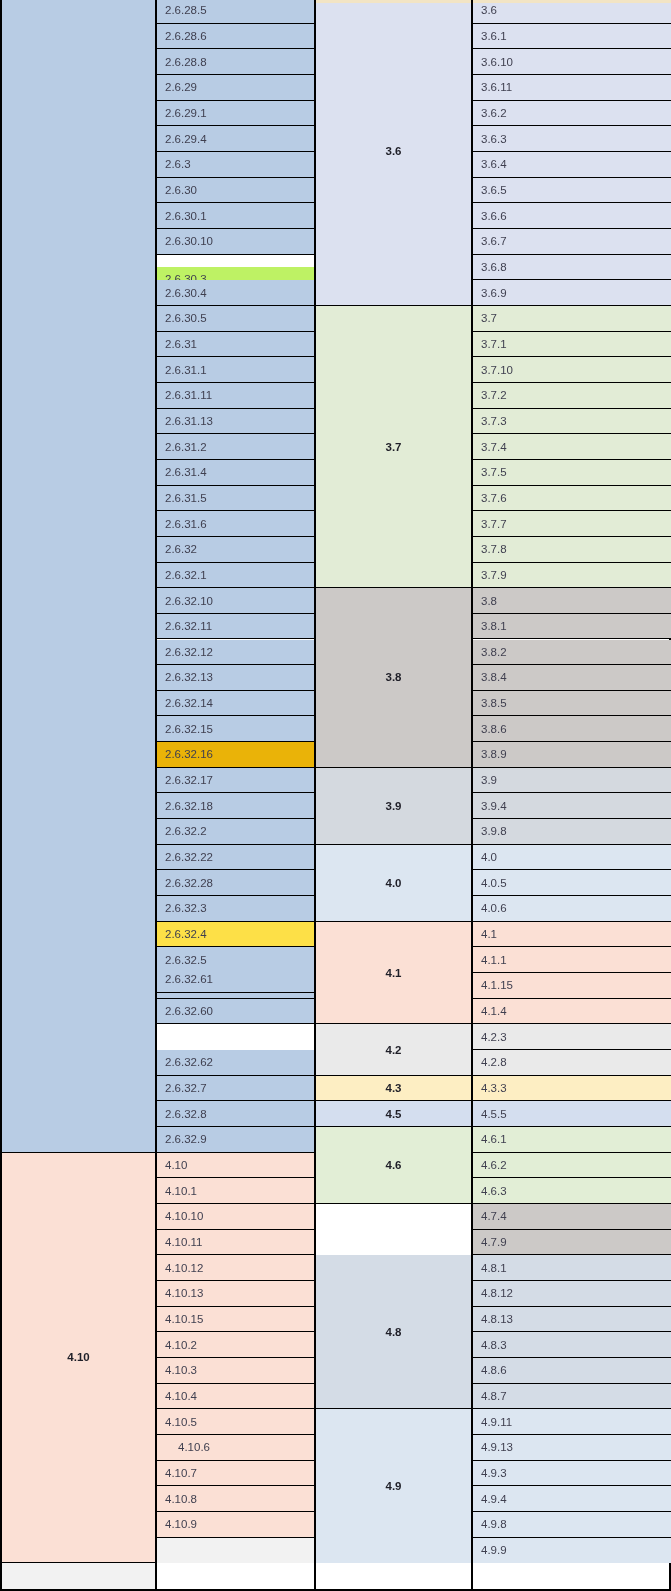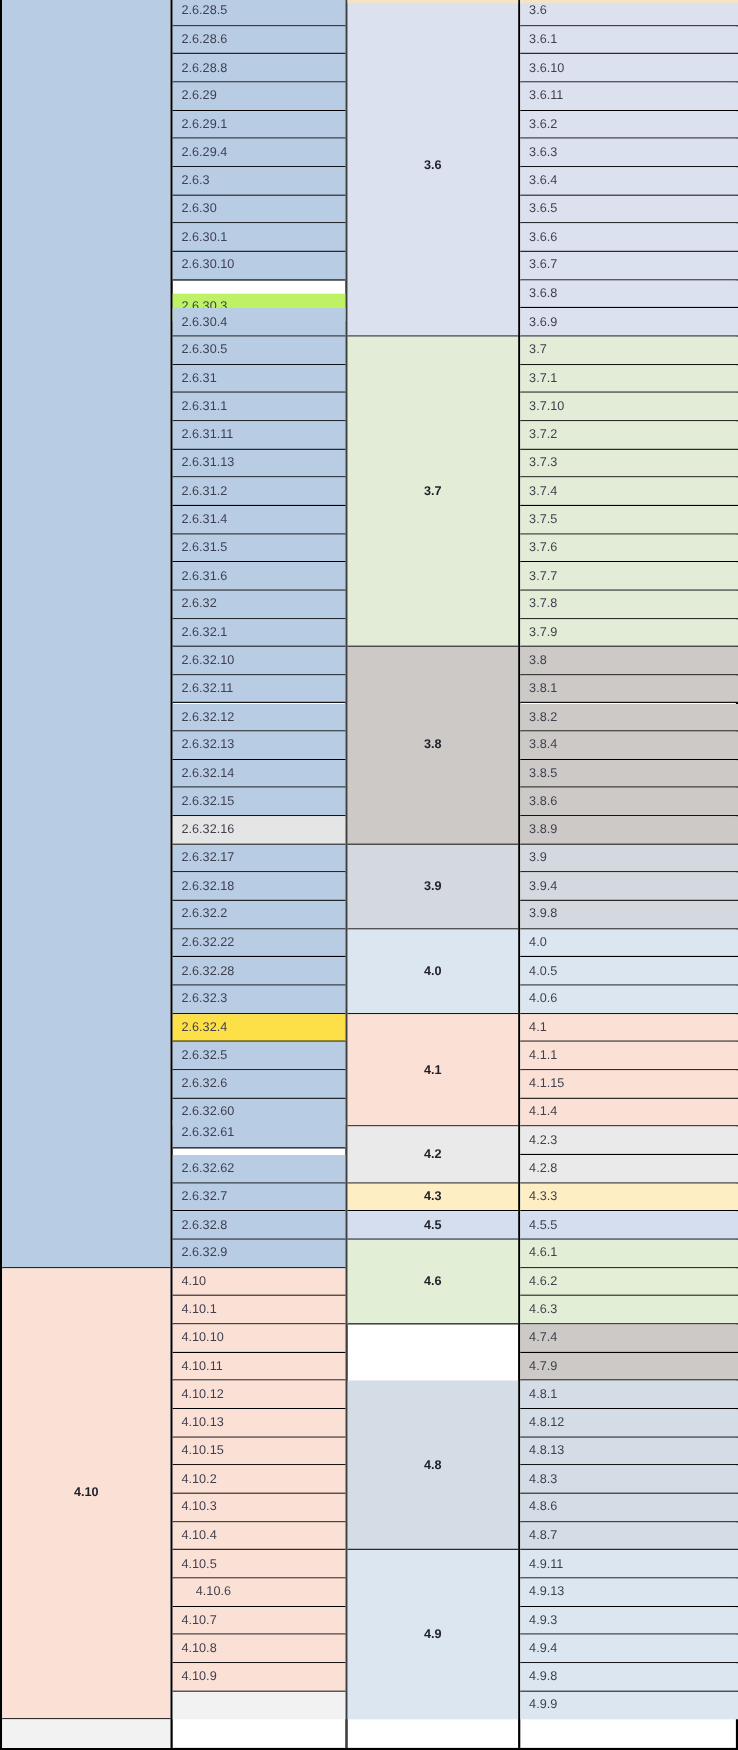--- a/index.html
+++ b/index.html
@@ -99,32 +99,32 @@
       <div class="cell detail" style="top: 485.54px; height: 25.66px; background: rgb(184, 204, 228);">2.6.31.5</div>
       <div class="cell detail" style="top: 511.2px; height: 25.66px; background: rgb(184, 204, 228);">2.6.31.6</div>
       <div class="cell detail" style="top: 536.86px; height: 25.66px; background: rgb(184, 204, 228);">2.6.32</div>
       <div class="cell detail" style="top: 562.52px; height: 25.66px; background: rgb(184, 204, 228);">2.6.32.1</div>
       <div class="cell detail" style="top: 588.18px; height: 25.66px; background: rgb(184, 204, 228);">2.6.32.10</div>
       <div class="cell detail" style="top: 613.84px; height: 25.66px; background: rgb(184, 204, 228);">2.6.32.11</div>
       <div class="cell detail" style="top: 639.5px; height: 25.66px; background: rgb(184, 204, 228);">2.6.32.12</div>
       <div class="cell detail" style="top: 665.16px; height: 25.66px; background: rgb(184, 204, 228);">2.6.32.13</div>
       <div class="cell detail" style="top: 690.82px; height: 25.66px; background: rgb(184, 204, 228);">2.6.32.14</div>
       <div class="cell detail" style="top: 716.48px; height: 25.66px; background: rgb(184, 204, 228);">2.6.32.15</div>
-      <div class="cell detail" style="top: 742.14px; height: 25.66px; background: #e5e5e5;">2.6.32.16</div>
+      <div class="cell detail" style="top: 742.14px; height: 25.66px; background: #eab308;">2.6.32.16</div>
       <div class="cell detail" style="top: 767.8px; height: 25.66px; background: rgb(184, 204, 228);">2.6.32.17</div>
       <div class="cell detail" style="top: 793.46px; height: 25.66px; background: rgb(184, 204, 228);">2.6.32.18</div>
       <div class="cell detail" style="top: 819.12px; height: 25.66px; background: rgb(184, 204, 228);">2.6.32.2</div>
       <div class="cell detail" style="top: 844.78px; height: 25.66px; background: rgb(184, 204, 228);">2.6.32.22</div>
       <div class="cell detail" style="top: 870.44px; height: 25.66px; background: rgb(184, 204, 228);">2.6.32.28</div>
       <div class="cell detail" style="top: 896.1px; height: 25.66px; background: rgb(184, 204, 228);">2.6.32.3</div>
       <div class="cell detail" style="top: 921.76px; height: 25.66px; background: #fde047;">2.6.32.4</div>
       <div class="cell detail" style="top: 947.42px; height: 25.66px; background: rgb(184, 204, 228);">2.6.32.5</div>
       <div class="cell detail" style="top: 973.08px; height: 25.66px; background: rgb(184, 204, 228);">2.6.32.6</div>
       <div class="cell detail" style="top: 998.74px; height: 25.66px; background: rgb(184, 204, 228);">2.6.32.60</div>
-      <div class="cell detail" style="top: 1018px; height: 25.66px; background: rgb(184, 204, 228);">2.6.32.61</div>
+      <div class="cell detail" style="top: 967px; height: 25.66px; background: rgb(184, 204, 228);">2.6.32.61</div>
       <div class="cell detail" style="top: 1050.06px; height: 25.66px; background: rgb(184, 204, 228);">2.6.32.62</div>
       <div class="cell detail" style="top: 1075.72px; height: 25.66px; background: rgb(184, 204, 228);">2.6.32.7</div>
       <div class="cell detail" style="top: 1101.38px; height: 25.66px; background: rgb(184, 204, 228);">2.6.32.8</div>
       <div class="cell detail" style="top: 1127.04px; height: 25.66px; background: rgb(184, 204, 228);">2.6.32.9</div>
       <div class="cell detail" style="top: 1152.7px; height: 25.66px; background: rgb(251, 224, 213);">4.10</div>
       <div class="cell detail" style="top: 1178.36px; height: 25.66px; background: rgb(251, 224, 213);">4.10.1</div>
       <div class="cell detail" style="top: 1204.02px; height: 25.66px; background: rgb(251, 224, 213);">4.10.10</div>
       <div class="cell detail" style="top: 1229.68px; height: 25.66px; background: rgb(251, 224, 213);">4.10.11</div>
       <div class="cell detail" style="top: 1255.34px; height: 25.66px; background: rgb(251, 224, 213);">4.10.12</div>
       <div class="cell detail" style="top: 1281px; height: 25.66px; background: rgb(251, 224, 213);">4.10.13</div>

